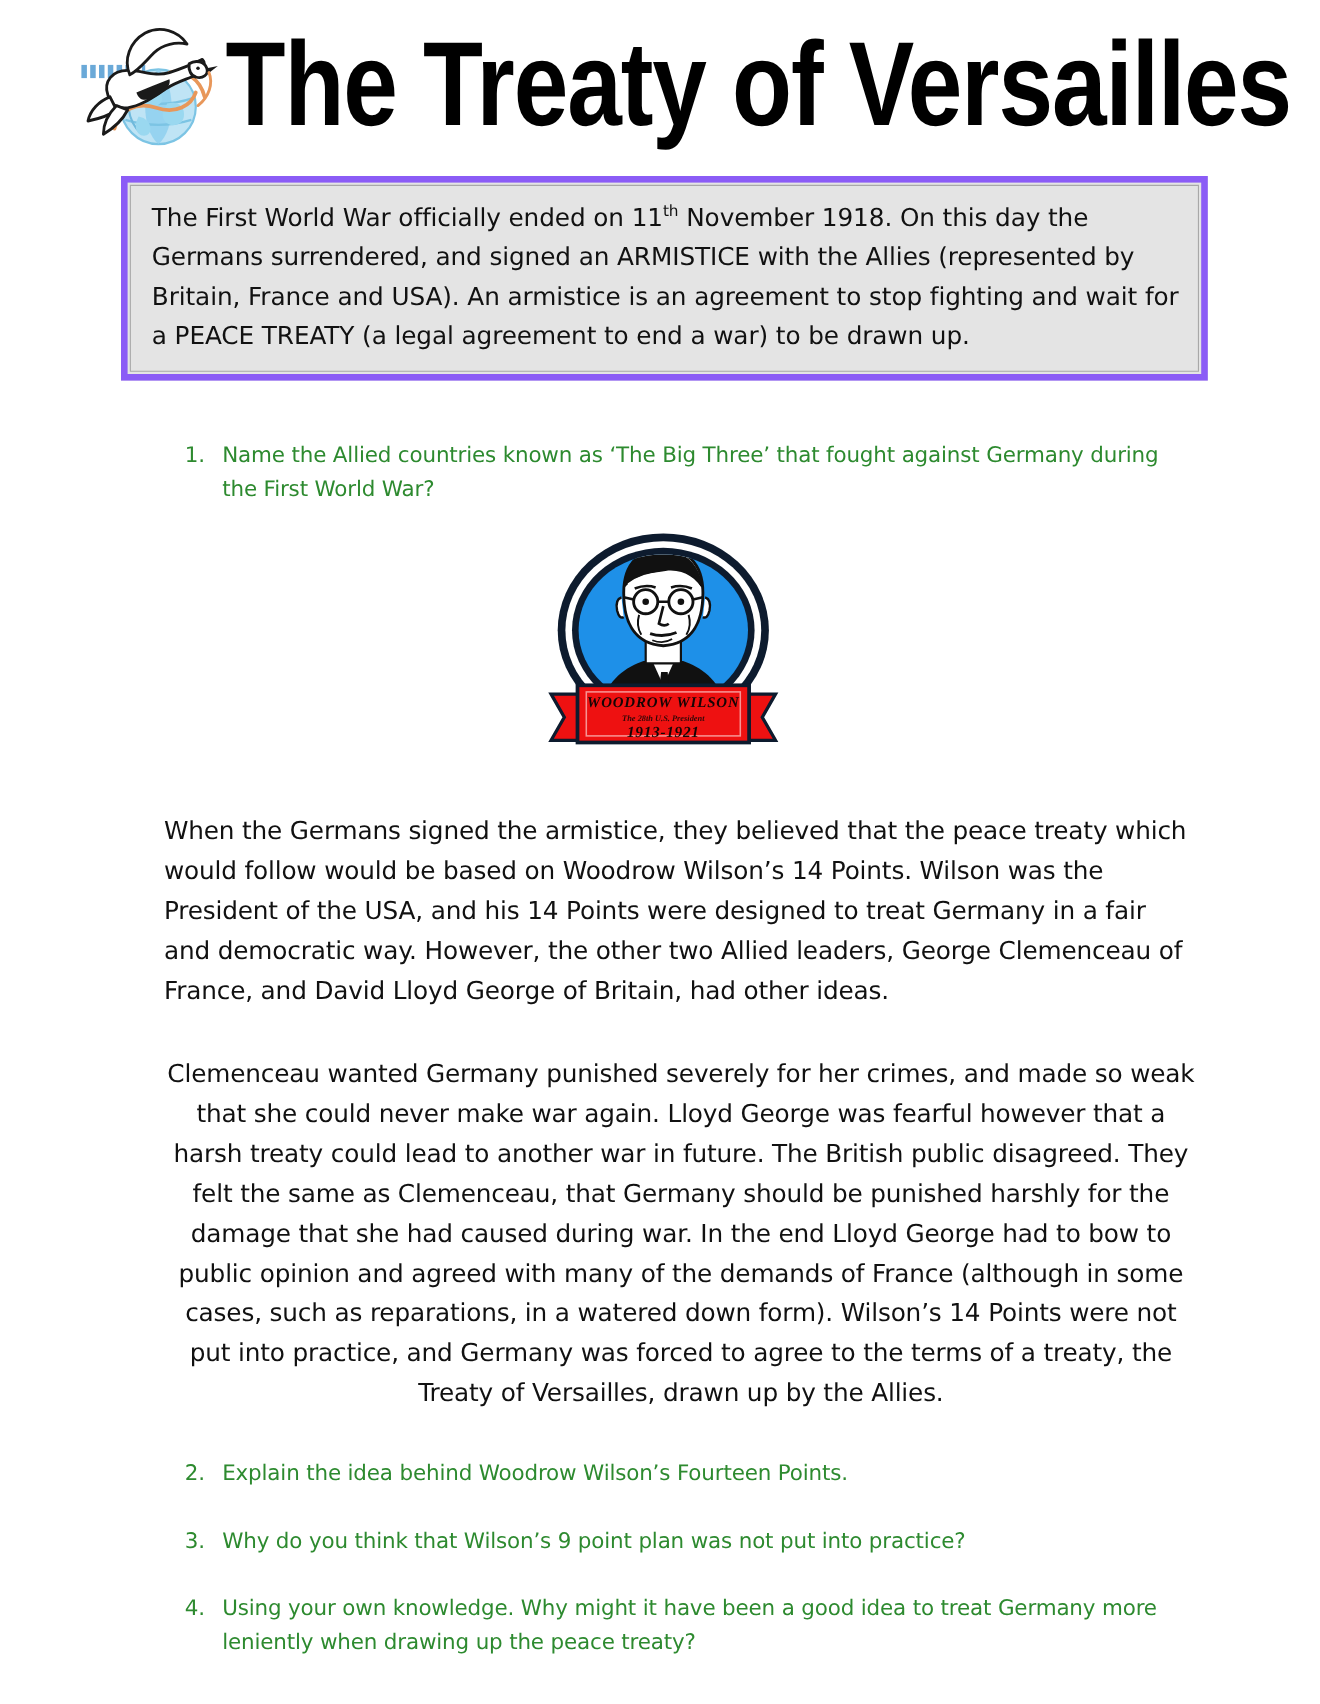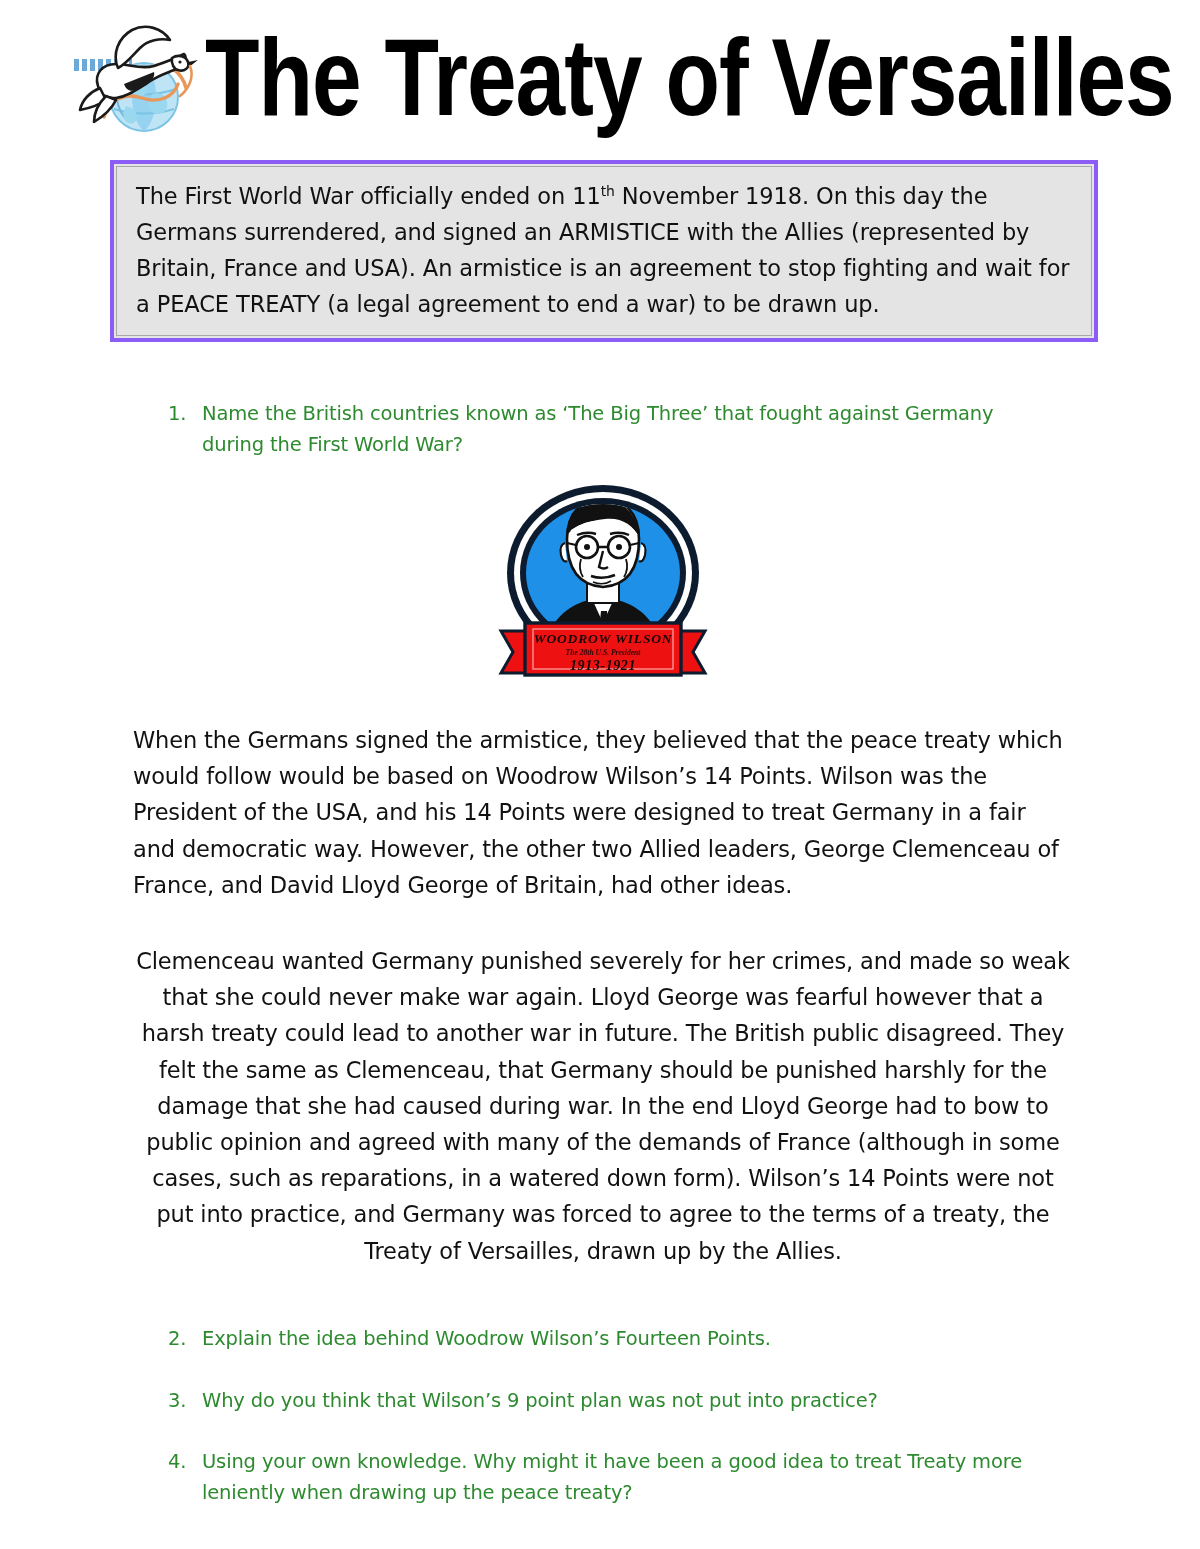--- a/index.html
+++ b/index.html
@@ -46,21 +46,21 @@
   }
 
   
   .intro-box {
     position: absolute;
     left: 110px;
     top: 160px;
     width: 988px;
     box-sizing: border-box;
     background: #e4e4e4;
-    border: 4px solid #8b5cf6;
+    border: 6px solid #8b5cf6;
     box-shadow: inset 0 0 0 2px #e4e4e4, inset 0 0 0 3px #a8a8a8;
     padding: 14px 20px 16px 22px;
   }
   .intro-text {
     font-family: "DejaVu Sans", sans-serif;
     font-size: 22.5px;
     line-height: 36px;
     color: #111111;
     margin: 0;
     letter-spacing: -0.1px;
@@ -102,21 +102,21 @@
     width: 212px;
     height: 212px;
     font-style: italic;
   }
 
   
   .body-para {
     position: absolute;
     left: 133px;
     width: 940px;
-    margin: 0;
+    margin: 16px;
     font-family: "DejaVu Sans", sans-serif;
     font-size: 22.5px;
     line-height: 36.2px;
     color: #111111;
     letter-spacing: -0.15px;
   }
   #para-1 { top: 722px; }
   #para-2 { top: 943px; text-align: center; }
 </style>
 </head>
@@ -173,21 +173,21 @@
 
   <div class="page-title">The Treaty of Versailles</div>
 </div>
 
 <div class="intro-box">
   <p class="intro-text"><span>The First World War officially ended on 11</span><sup>th</sup><span> November 1918. On this day the Germans surrendered, and signed an ARMISTICE with the Allies (represented by Britain, France and USA). An armistice is an agreement to stop fighting and wait for a PEACE TREATY (a legal agreement to end a war) to be drawn up.</span></p>
 </div>
 
 <div class="question" id="question-1">
   <span class="q-num">1.</span>
-  <span class="q-text">Name the British countries known as ‘The Big Three’ that fought against Germany during the First World War?</span>
+  <span class="q-text">Name the Allied countries known as ‘The Big Three’ that fought against Germany during the First World War?</span>
 </div>
 
 <div class="wilson-badge">
   <svg viewBox="0 0 212 212" width="212" height="212">
 
     <ellipse cx="106" cy="92" rx="96" ry="88" fill="#0d1b2e"></ellipse>
 
     <ellipse cx="106" cy="92" rx="89" ry="81" fill="#ffffff"></ellipse>
 
     <ellipse cx="106" cy="92" rx="83" ry="75" fill="#0d1b2e"></ellipse>
@@ -264,14 +264,14 @@
   <span class="q-text">Explain the idea behind Woodrow Wilson’s Fourteen Points.</span>
 </div>
 
 <div class="question" id="question-3">
   <span class="q-num">3.</span>
   <span class="q-text">Why do you think that Wilson’s 9 point plan was not put into practice?</span>
 </div>
 
 <div class="question" id="question-4">
   <span class="q-num">4.</span>
-  <span class="q-text">Using your own knowledge. Why might it have been a good idea to treat Treaty more leniently when drawing up the peace treaty?</span>
+  <span class="q-text">Using your own knowledge. Why might it have been a good idea to treat Germany more leniently when drawing up the peace treaty?</span>
 </div>
 
 </body></html>

